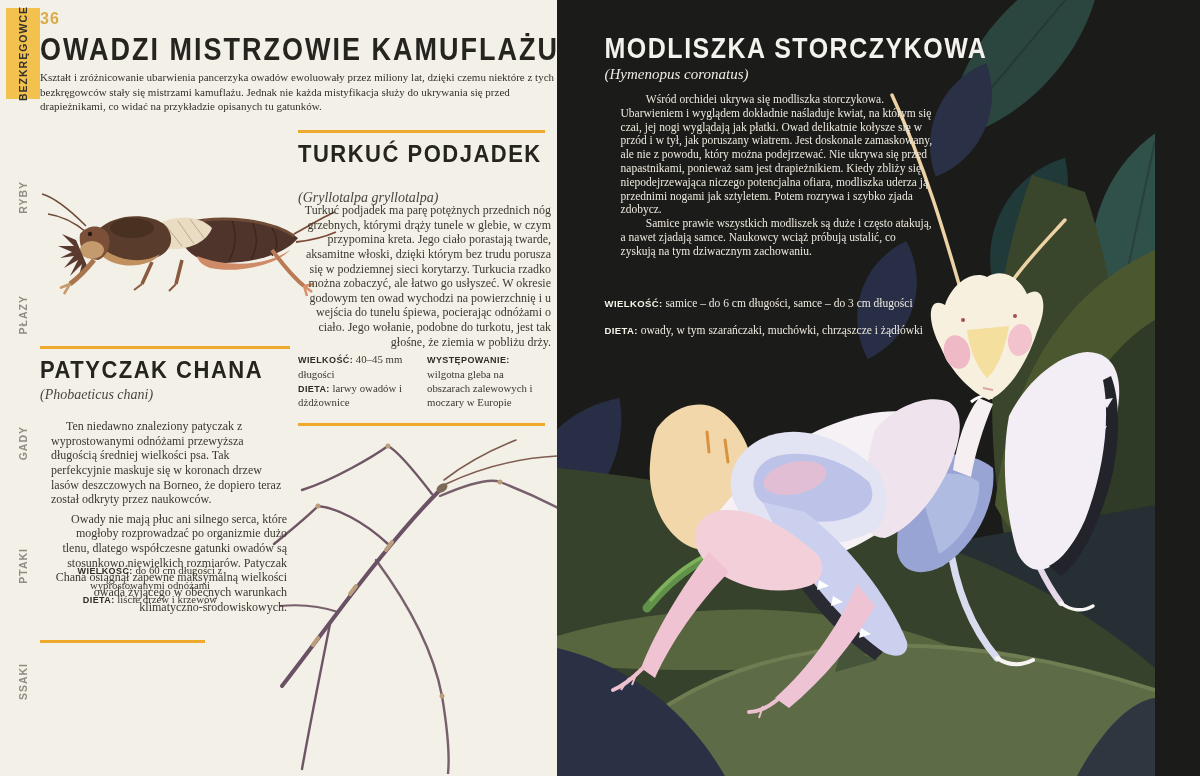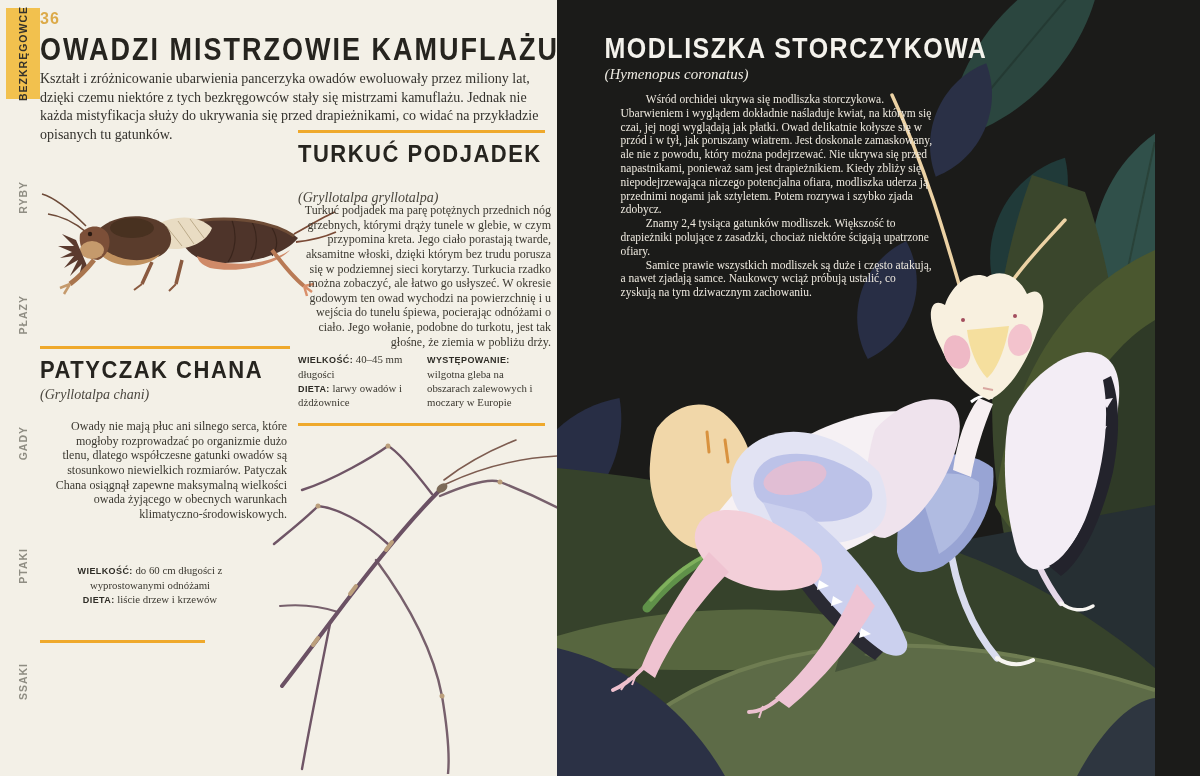--- a/index.html
+++ b/index.html
@@ -9,21 +9,21 @@
   .page-right{width:696px;background:var(--dark,#1b1b19);}
   
   .tab{position:absolute;left:6px;width:34px;display:flex;align-items:center;justify-content:center;
        font-family:"Liberation Sans",sans-serif;font-weight:700;font-size:10.5px;letter-spacing:1px;color:#8f8d83;}
   .tab span{writing-mode:vertical-rl;transform:rotate(180deg);white-space:nowrap;}
   .tab.active{background:var(--tabyellow,#f2c14e);color:#35322b;}
   .pagenum{position:absolute;left:40px;top:10px;font-family:"Liberation Sans",sans-serif;font-weight:700;
            font-size:16px;letter-spacing:1px;color:#dcaa49;}
   h1.title{position:absolute;left:40px;top:32px;margin:0;font-family:"Liberation Sans",sans-serif;font-weight:800;
            font-size:27px;letter-spacing:2px;color:#26241f;transform:scaleY(1.15);transform-origin:left top;white-space:nowrap;}
-  .intro{position:absolute;left:40px;top:70px;width:515px;margin:0;font-size:14px;line-height:1.33;color:#33312c;}
+  .intro{position:absolute;left:40px;top:70px;width:515px;margin:0;font-size:11px;line-height:1.33;color:#33312c;}
   .rule{position:absolute;height:2.5px;background:var(--accent,#efa92c);}
   h2.sec{position:absolute;margin:0;font-family:"Liberation Sans",sans-serif;font-weight:800;font-size:22px;
          letter-spacing:1.5px;color:#26241f;transform:scaleY(1.12);transform-origin:left top;white-space:nowrap;}
   .latin{position:absolute;margin:0;font-style:italic;font-size:14px;color:#4a463e;}
   .body-sm{font-size:12px;line-height:1.22;color:#3b3830;margin:5px;}
   .info{font-size:10.8px;line-height:1.3;color:#3b3830;margin:0;}
   .lbl{font-family:"Liberation Sans",sans-serif;font-weight:700;font-size:9px;letter-spacing:.4px;color:#2e2c26;}
   .twocol{position:absolute;display:flex;gap:10px;}
   .twocol .c1,.twocol .c2{flex:1;}
   svg.illus{position:absolute;display:block;}
@@ -128,22 +128,23 @@
       <g fill="#bb9f7c">
           <circle cx="116" cy="22" r="2.5"></circle>
           <circle cx="228" cy="58" r="2.5"></circle>
           <circle cx="46" cy="82" r="2.5"></circle>
           <circle cx="170" cy="272" r="2.5"></circle>
         </g>
     </svg>
 
     <div class="rule" style="left:40px;top:346px;width:250px;"></div>
     <h2 class="sec" style="left:40px;top:356px;">PATYCZAK CHANA</h2>
-    <p class="latin" style="left:40px;top:387px;">(Gryllotalpa chani)</p>
+    <p class="latin" style="left:40px;top:387px;">(Phobaeticus chani)</p>
     <div style="position:absolute;left:46px;top:414px;width:246px;">
+      <p class="body-sm" style="text-indent:15px;">Ten niedawno znaleziony patyczak z wyprostowanymi odnóżami przewyższa długością średniej wielkości psa. Tak perfekcyjnie maskuje się w koronach drzew lasów deszczowych na Borneo, że dopiero teraz został odkryty przez naukowców.</p>
       <p class="body-sm" style="text-indent:15px;text-align:right;">Owady nie mają płuc ani silnego serca, które mogłoby rozprowadzać po organizmie dużo tlenu, dlatego współczesne gatunki owadów są stosunkowo niewielkich rozmiarów. Patyczak Chana osiągnął zapewne maksymalną wielkości owada żyjącego w obecnych warunkach klimatyczno-środowiskowych.</p>
     </div>
     <div class="twocol" style="left:40px;top:563px;width:220px;text-align:center;">
       <div class="c1" style="flex:1.2;">
         <p class="info"><span class="lbl">WIELKOŚĆ:</span> <span>do 60 cm długości z wyprostowanymi odnóżami</span></p>
         <p class="info"><span class="lbl">DIETA:</span> <span>liście drzew i krzewów</span></p>
       </div>
     </div>
     <div class="rule" style="left:40px;top:640px;width:165px;"></div>
   </section>
@@ -254,20 +255,21 @@
           <circle cx="458" cy="316" r="2" fill="#a34d5e"></circle>
         <path d="M426,388 l10,2" stroke="#d9a7a0" stroke-width="2" fill="none"></path>
       </g>
     </svg>
 
     <div class="rp-text">
       <h1 class="rtitle">MODLISZKA STORCZYKOWA</h1>
       <p class="rlatin">(Hymenopus coronatus)</p>
       <div class="rbody">
         <p>Wśród orchidei ukrywa się modliszka storczykowa. Ubarwieniem i wyglądem dokładnie naśladuje kwiat, na którym się czai, jej nogi wyglądają jak płatki. Owad delikatnie kołysze się w przód i w tył, jak poruszany wiatrem. Jest doskonale zamaskowany, ale nie z powodu, który można podejrzewać. Nie ukrywa się przed napastnikami, ponieważ sam jest drapieżnikiem. Kiedy zbliży się niepodejrzewająca niczego potencjalna ofiara, modliszka uderza ją przednimi nogami jak sztyletem. Potem rozrywa i szybko zjada zdobycz.</p>
-        <p>Znamy 2,4 tysiąca gatunków modliszek. Większość to drapieżniki polujące z zasadzki, chociaż niektóre ścigają upatrzone ofiary.</p>
         <p>Samice prawie wszystkich modliszek są duże i często atakują, a nawet zjadają samce. Naukowcy wciąż próbują ustalić, co zyskują na tym dziwacznym zachowaniu.</p>
       </div>
       <div class="rinfo">
+        <p><span class="lbl">WIELKOŚĆ:</span> <span>samice – do 6 cm długości, samce – do 3 cm długości</span></p>
+        <p><span class="lbl">DIETA:</span> <span>owady, w tym szarańczaki, muchówki, chrząszcze i żądłówki</span></p>
       </div>
     </div>
   </section>
 </div>
 
 </body></html>

